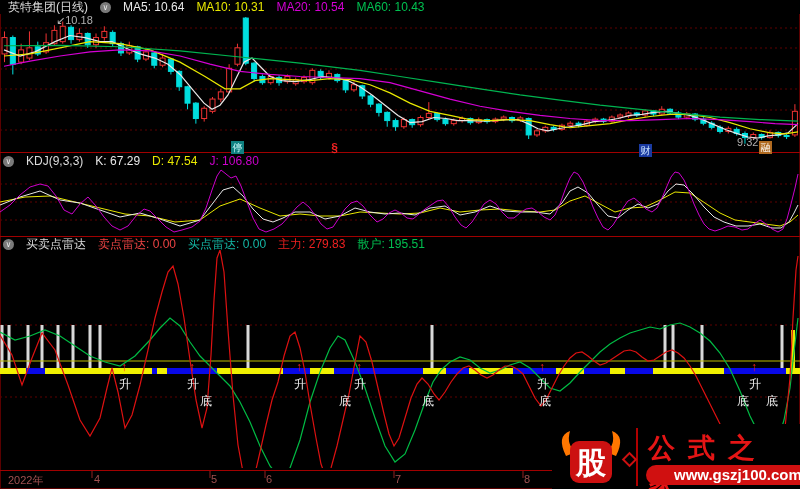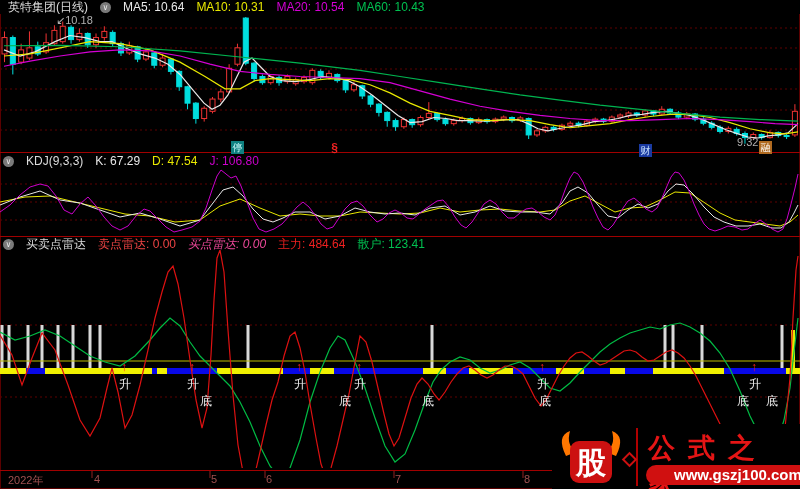--- a/index.html
+++ b/index.html
@@ -590,21 +590,21 @@
 
   <div class="hdr" style="top:0;left:8px;">
     <span class="title">英特集团(日线)</span><span class="circ">∨</span><span id="ma-items"><span style="color: rgb(232, 232, 232);">MA5: 10.64</span><span style="color: rgb(232, 232, 0);">MA10: 10.31</span><span style="color: rgb(212, 0, 212);">MA20: 10.54</span><span style="color: rgb(0, 192, 80);">MA60: 10.43</span></span>
   </div>
 
   <div class="hdr" style="top:154px;left:3px;">
     <span class="circ">∨</span><span class="title">KDJ(9,3,3)</span><span id="kdj-items"><span style="color: rgb(232, 232, 232);">K: 67.29</span><span style="color: rgb(232, 232, 0);">D: 47.54</span><span style="color: rgb(204, 0, 204);">J: 106.80</span></span>
   </div>
 
   <div class="hdr" style="top:237px;left:3px;">
-    <span class="circ">∨</span><span class="title">买卖点雷达</span><span id="radar-items"><span style="color: #ef4444;">卖点雷达: 0.00</span><span style="color: #ec4899; font-style: italic;">买点雷达: 0.00</span><span style="color: rgb(238, 32, 32);">主力: 484.64</span><span style="color: rgb(0, 192, 80);">散户: 123.41</span></span>
+    <span class="circ">∨</span><span class="title">买卖点雷达</span><span id="radar-items"><span style="color: #ef4444;">卖点雷达: 0.00</span><span style="color: #14b8a6;">买点雷达: 0.00</span><span style="color: rgb(238, 32, 32);">主力: 279.83</span><span style="color: rgb(0, 192, 80);">散户: 195.51</span></span>
   </div>
 
   <div id="overlays">
       <div class="chip" style="left: 231px; top: 141px; background: rgb(14, 128, 128); color: rgb(216, 255, 255); font-weight: normal; font-size: 10px;">停</div>
       <div class="chip" style="left: 328px; top: 142px; background: transparent; color: rgb(238, 34, 34); font-weight: bold; font-size: 12px;">§</div>
       <div class="chip" style="left: 639px; top: 144px; background: rgb(26, 58, 160); color: rgb(207, 232, 255); font-weight: normal; font-size: 10px;">财</div>
       <div class="chip" style="left: 759px; top: 141px; background: rgb(176, 106, 32); color: rgb(255, 255, 255); font-weight: normal; font-size: 10px;">融</div>
       <div class="ann" style="left: 56px; top: 14px;">↙10.18</div>
       <div class="ann" style="left: 737px; top: 136px;">9.32→</div>
       <div class="arrow" style="left: 121px; top: 361px;">↑</div>

